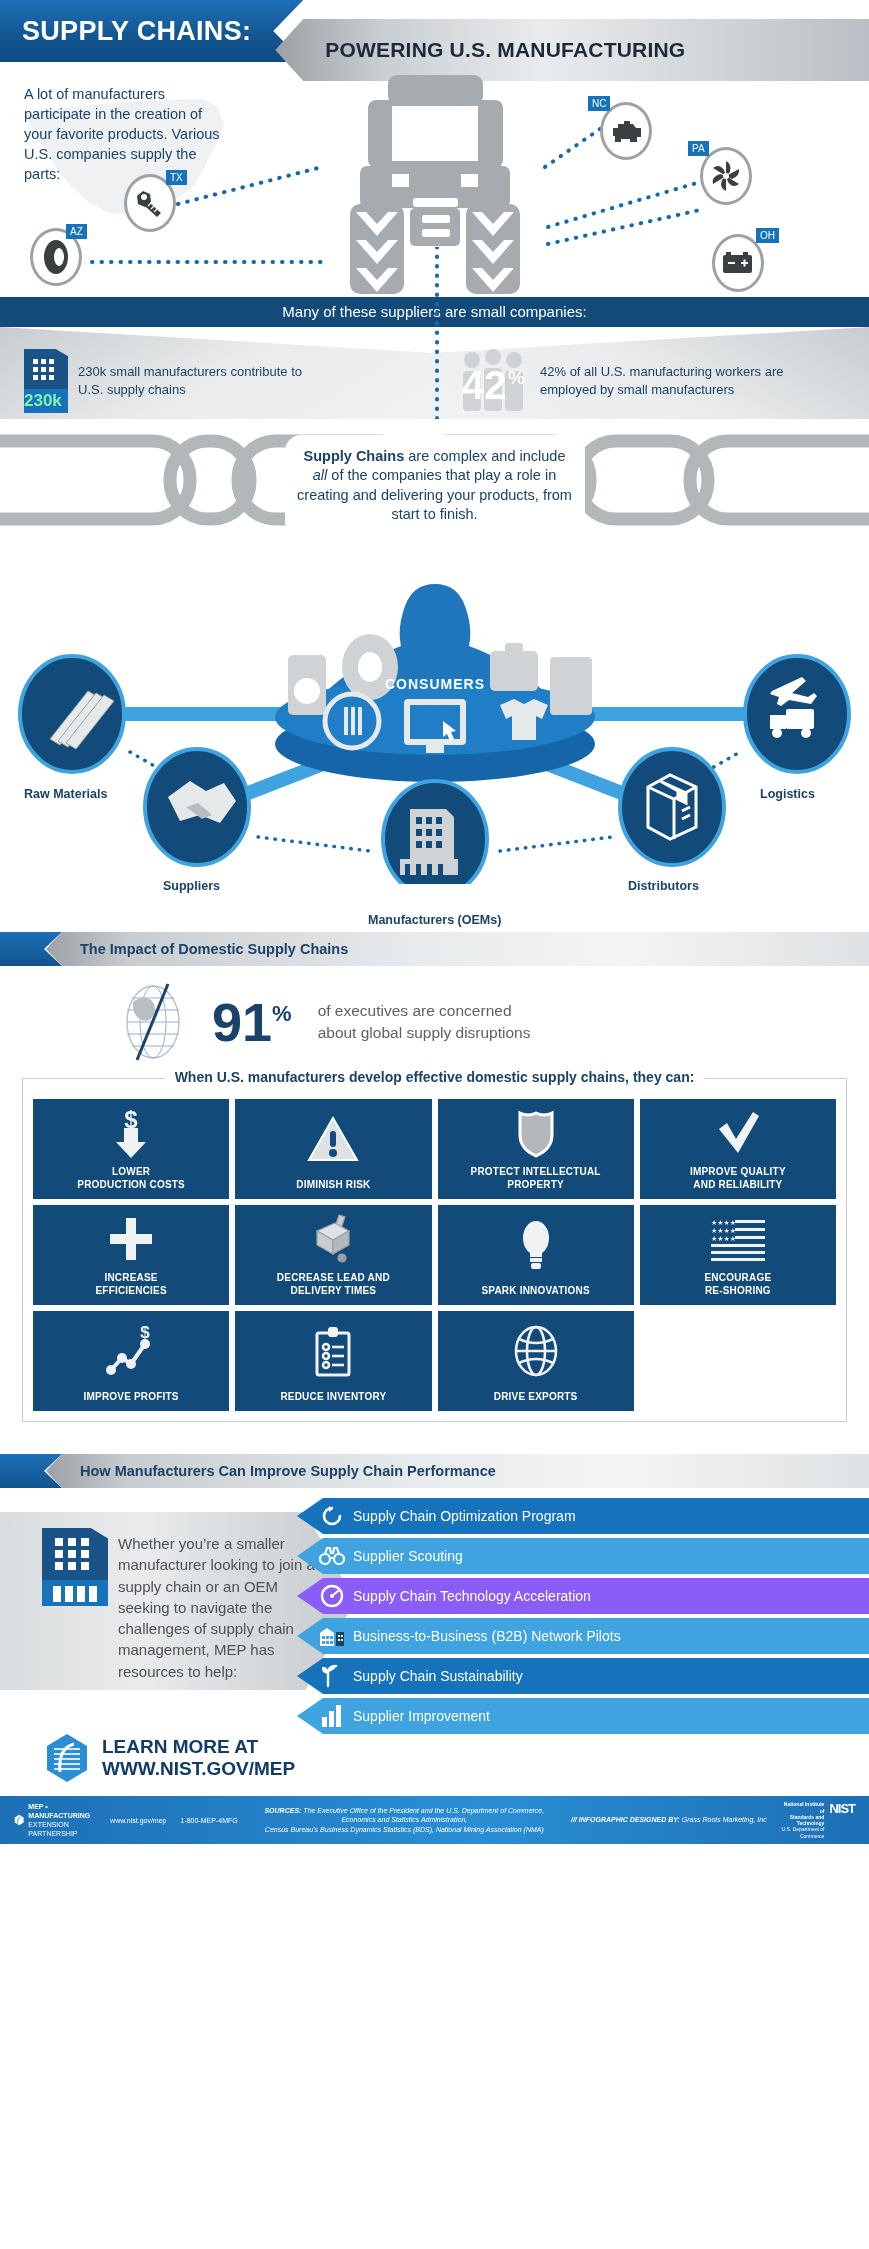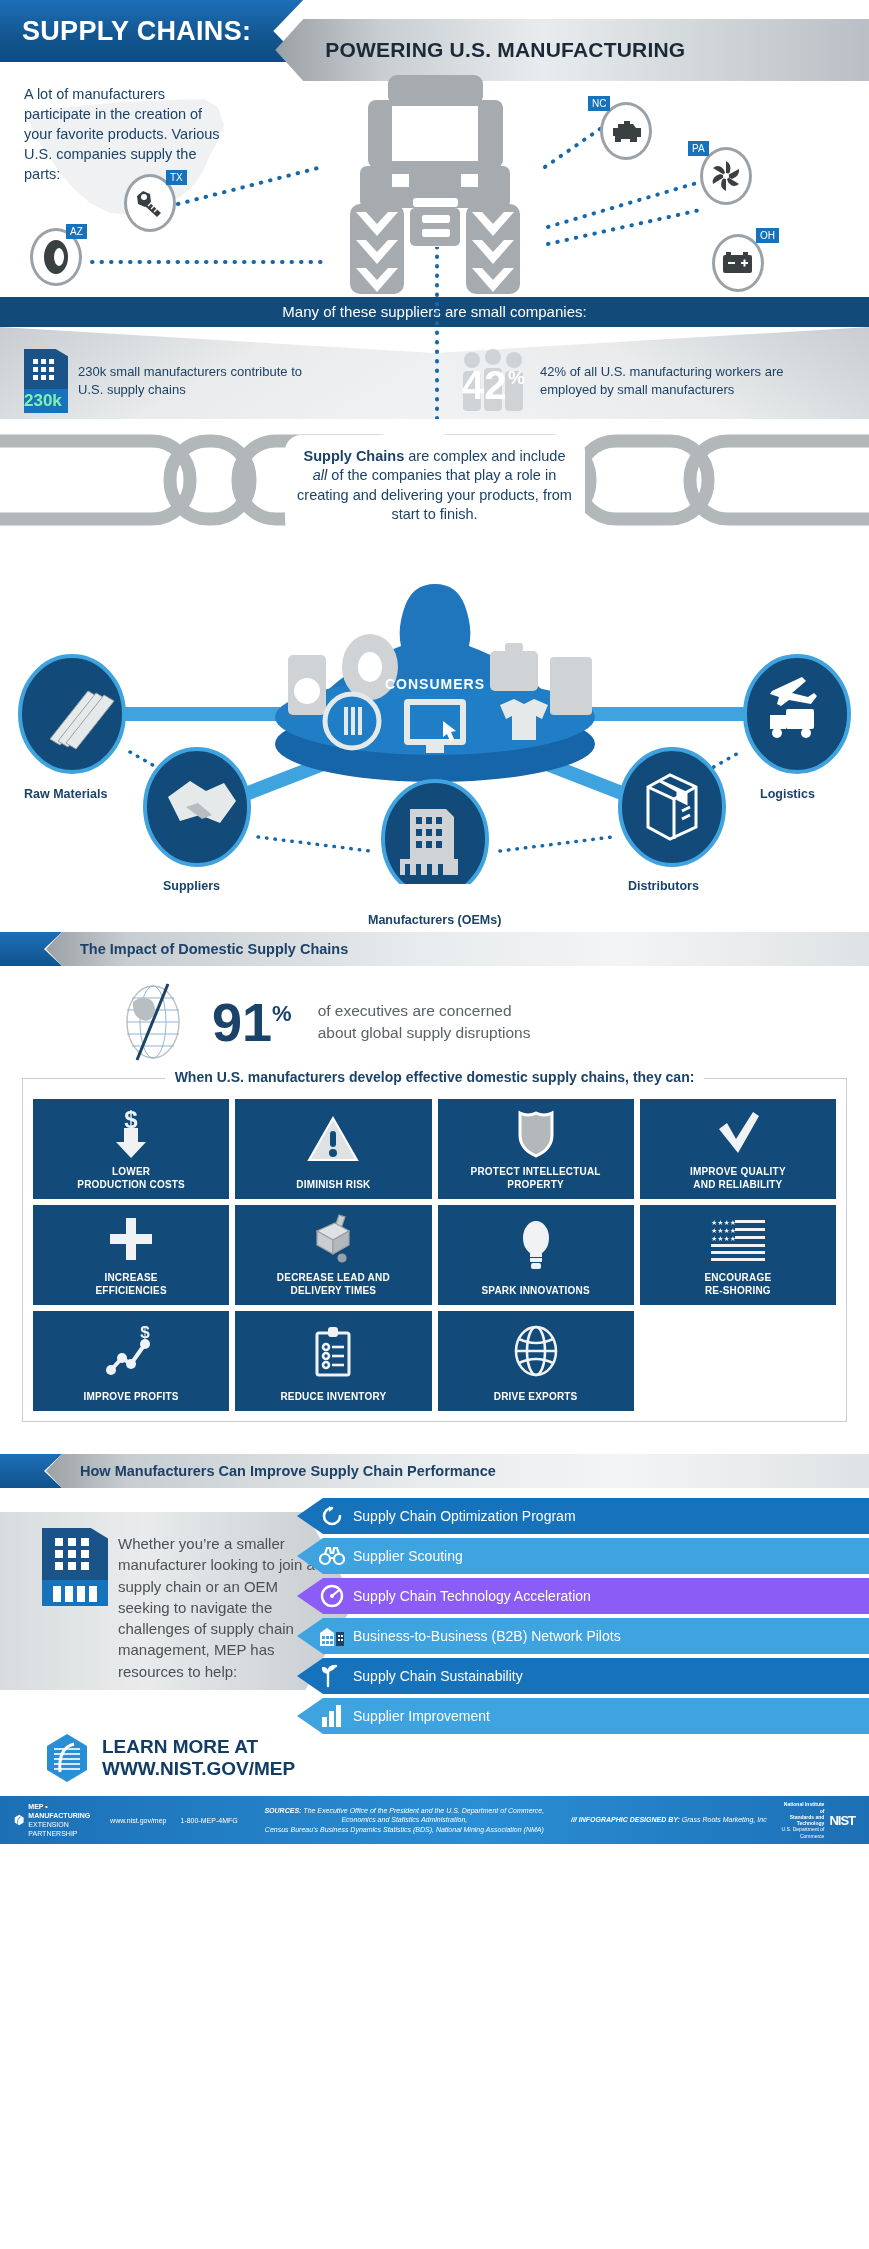--- a/index.html
+++ b/index.html
@@ -165,21 +165,21 @@
 
   
   .footer {
     background: linear-gradient(to right,#1c6fb5,#2a8ed4 55%, #1c6fb5);
     color:#fff; height:48px; display:flex; align-items:center; gap:14px;
     padding:0 14px; font-size:7px;
   }
   .footer .bit { white-space:nowrap; }
   .footer .src { font-style:italic; line-height:1.3; }
   .footer .logo-mep { display:flex; align-items:center; gap:4px; }
-  .nist-logo { margin-left:auto; display:flex; align-items:center; gap:5px; }
+  .nist-logo { margin-left:auto; display:flex; align-items:flex-start; gap:5px; }
 </style>
 </head>
 <body>
 
 <div class="page">
 
   <div class="header">
     <div class="header-left">SUPPLY CHAINS:</div>
     <div class="header-right">POWERING U.S. MANUFACTURING</div>
   </div>

